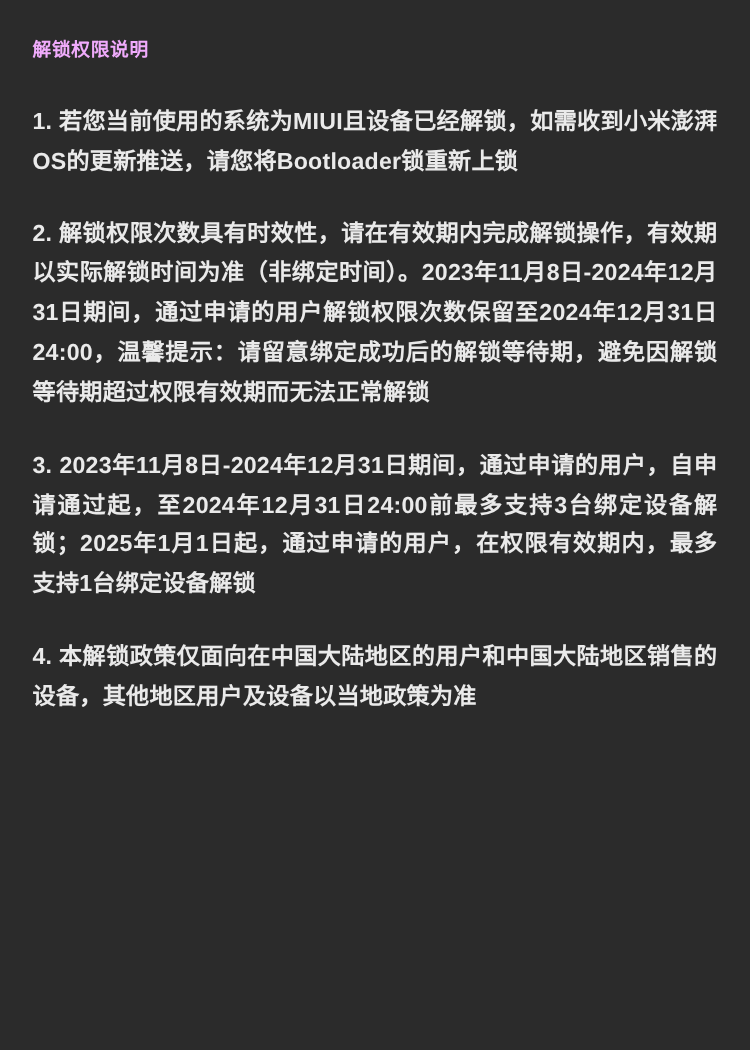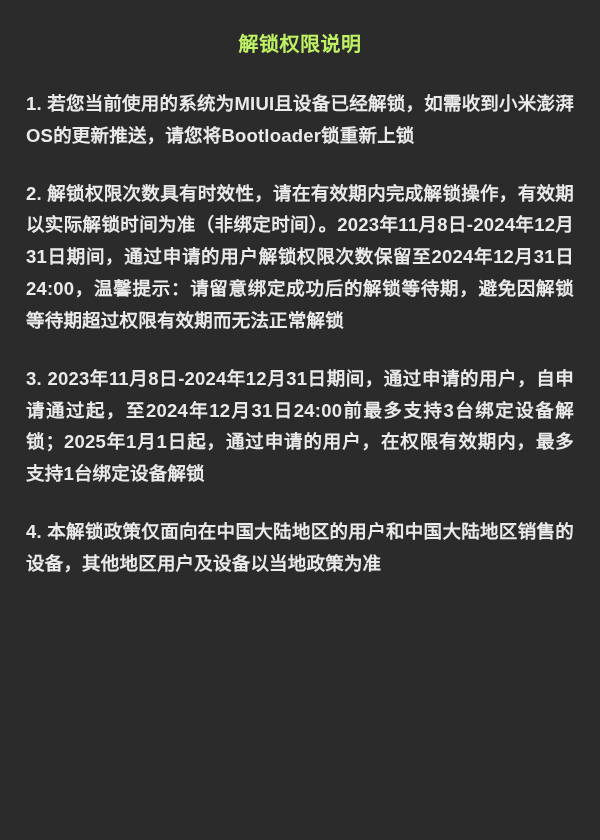--- a/index.html
+++ b/index.html
@@ -16,27 +16,26 @@
     -webkit-font-smoothing: antialiased;
   }
   .page {
     box-sizing: border-box;
     width: 600px;
     height: 840px;
     padding: 30px 26px 0 26px;
     background: #2b2b2b;
   }
   .doc-title {
-    font-size: 20px;
+    font-size: 15px;
     font-weight: bold;
     letter-spacing: 0.5px;
-    color: #bef264;
+    color: #f0abfc;
     margin: 0 0 30px 0;
     line-height: 1.4;
-    text-align: center;
   }
   .para {
     font-size: 18.5px;
     line-height: 1.72;
     color: #eaeaea;
     margin: 0 0 26px 0;
     letter-spacing: 0.2px;
     font-weight: bold;
     text-align: justify;
     text-justify: inter-ideograph;

